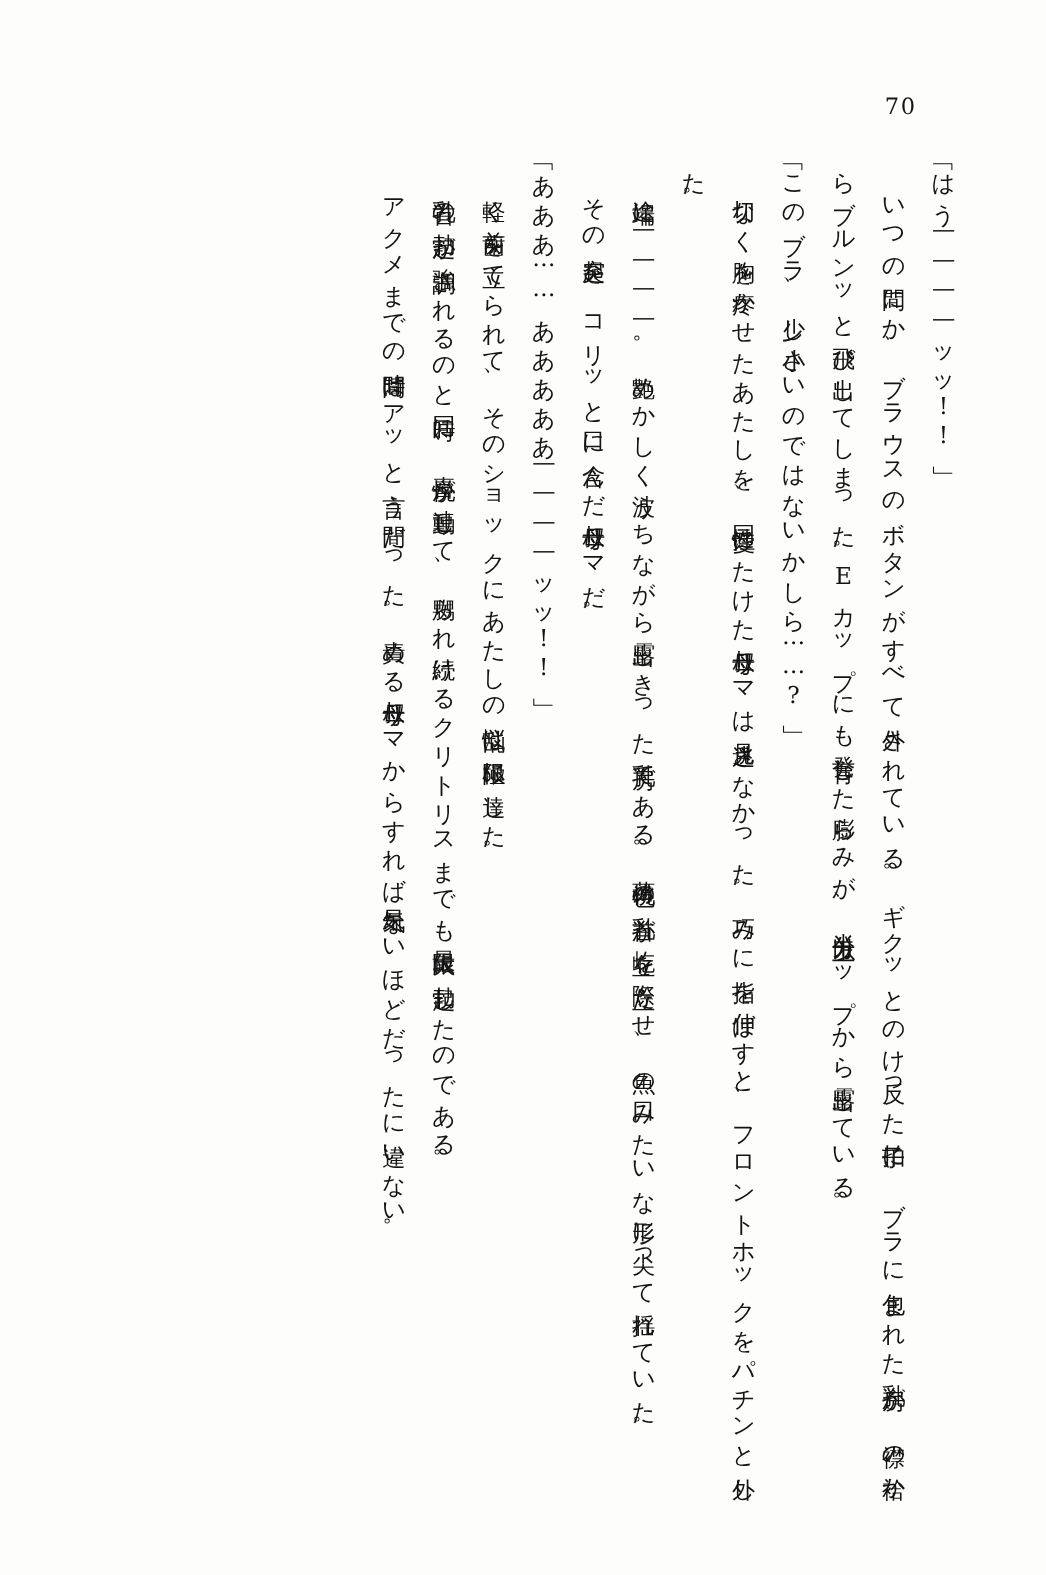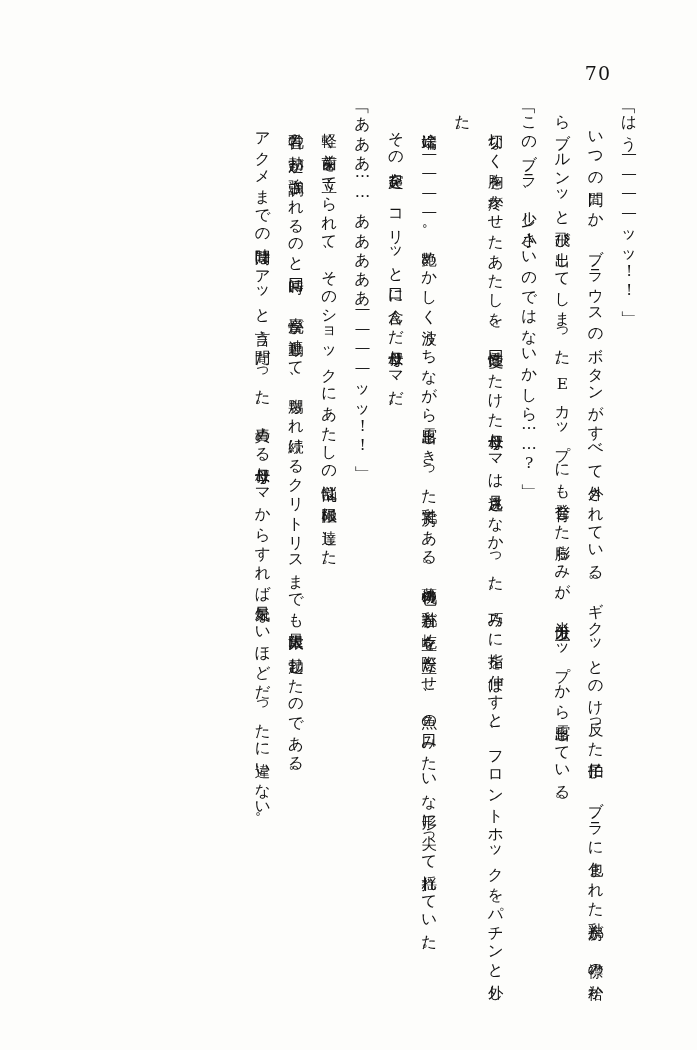--- a/index.html
+++ b/index.html
@@ -20,21 +20,21 @@
     left: 0;
     top: 0;
     width: 697px;
     height: 1050px;
     background: #fdfdfb;
   }
   .page-number {
     position: absolute;
     top: 62px;
     right: 86px;
-    font-size: 19px;
+    font-size: 15px;
     font-family: "DejaVu Serif", "Liberation Serif", serif;
     letter-spacing: 1px;
     color: #151515;
   }
   .body-text {
     position: absolute;
     top: 104px;
     right: 52px;
     height: 890px;
     width: 580px;

